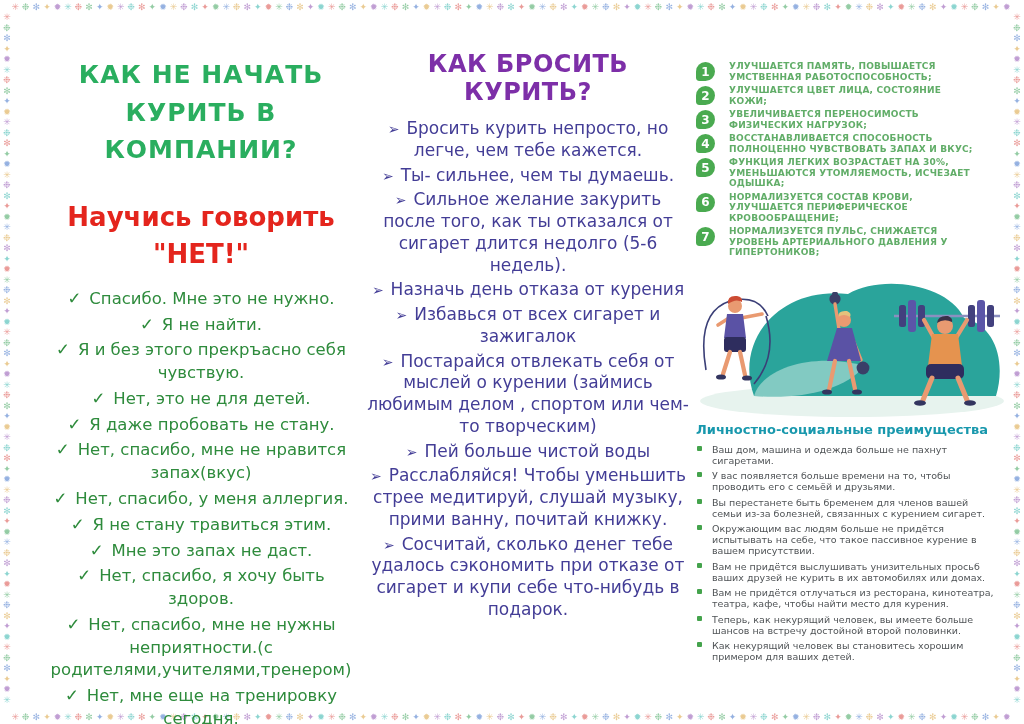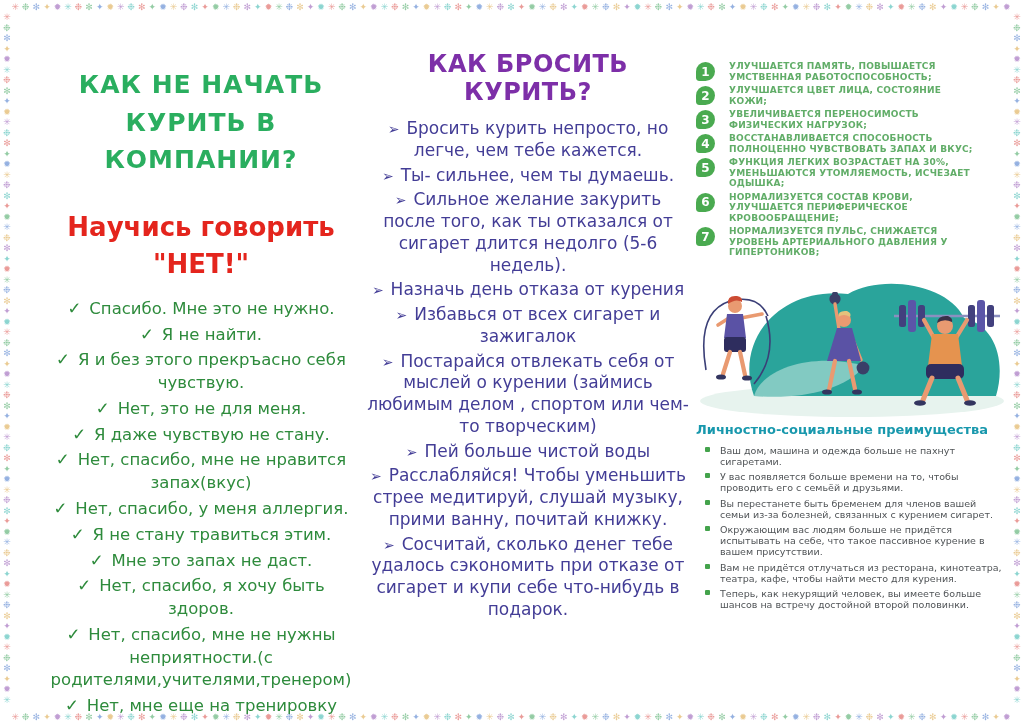--- a/index.html
+++ b/index.html
@@ -11,21 +11,21 @@
   .deco{position:absolute;font-size:9px;opacity:.55;user-select:none;pointer-events:none;}
   .deco.h{left:10px;right:10px;height:12px;overflow:hidden;white-space:nowrap;text-align:center;line-height:12px;}
   .deco.h span{margin:0 1.5px;}
   .deco.v{top:12px;bottom:12px;width:12px;overflow:hidden;display:flex;flex-direction:column;align-items:center;line-height:10.5px;}
   #deco-top{top:1px;} #deco-bottom{bottom:1px;} #deco-left{left:1px;} #deco-right{right:1px;}
 
   .col{position:absolute;}
 
   
   .col-left{left:40px;top:48px;width:322px;text-align:center;}
-  .l-title{margin:18px;font-size:25px;font-weight:bold;letter-spacing:1px;color:#2aae5f;line-height:1.5;}
+  .l-title{margin:8px;font-size:25px;font-weight:bold;letter-spacing:1px;color:#2aae5f;line-height:1.5;}
   .l-sub{margin:30px 0 14px 0;font-size:26px;font-weight:bold;color:#e4251d;line-height:1.45;}
   .l-list{color:#2e8b3c;font-size:16.5px;line-height:1.38;}
   .l-item{margin:3px 4px;}
   .check{margin-right:8px;font-weight:bold;}
 
   
   .col-mid{left:366px;top:50px;width:324px;text-align:center;}
   .m-title{margin:0 0 12px 0;font-size:24px;font-weight:bold;letter-spacing:.5px;color:#7d2fa8;}
   .m-list{color:#433d96;font-size:17px;line-height:1.28;}
   .m-item{margin:0 0 3px 0;}
@@ -35,21 +35,21 @@
   .col-right{left:696px;top:50px;width:314px;}
   .info-header{color:#4a4a4a;font-weight:bold;font-size:11.5px;line-height:1.3;letter-spacing:.3px;margin-bottom:11px;}
   .num-list{margin:0;}
   .num-item{position:relative;padding-left:33px;margin-bottom:3px;min-height:21px;}
   .badge{position:absolute;left:0;top:1px;width:19px;height:19px;border-radius:50% 50% 50% 18%;
     background:#4aaa50;color:#fff;font-weight:bold;font-size:12px;
     display:flex;align-items:center;justify-content:center;}
   .num-text{display:block;color:#61ad68;font-weight:bold;font-size:9px;line-height:10.5px;letter-spacing:.2px;text-transform:uppercase;max-width:250px;}
   .illus{display:block;margin:10px 0 4px 0;}
   .ben-title{margin:2px 0 7px 0;font-size:13px;font-weight:bold;color:#1898ad;}
-  .ben-list{margin:8px;}
+  .ben-list{margin:0;}
   .ben-item{position:relative;padding-left:16px;margin-bottom:4.5px;}
   .sq{position:absolute;left:1px;top:2px;width:5px;height:5px;background:#44a34c;border-radius:1px;}
   .ben-text{display:block;color:#4f5356;font-size:9.5px;line-height:11px;max-width:285px;}
 </style>
 </head>
 <body>
 
 <div id="page">
 
   <div id="deco-top" class="deco h"><span style="color: rgb(217, 74, 69);">✳</span><span style="color: rgb(61, 163, 90);">❉</span><span style="color: rgb(64, 115, 201);">✻</span><span style="color: rgb(217, 161, 59);">✦</span><span style="color: rgb(142, 79, 176);">✹</span><span style="color: rgb(47, 179, 171);">✳</span><span style="color: rgb(217, 74, 69);">❉</span><span style="color: rgb(61, 163, 90);">✻</span><span style="color: rgb(64, 115, 201);">✦</span><span style="color: rgb(217, 161, 59);">✹</span><span style="color: rgb(142, 79, 176);">✳</span><span style="color: rgb(47, 179, 171);">❉</span><span style="color: rgb(217, 74, 69);">✻</span><span style="color: rgb(61, 163, 90);">✦</span><span style="color: rgb(64, 115, 201);">✹</span><span style="color: rgb(217, 161, 59);">✳</span><span style="color: rgb(142, 79, 176);">❉</span><span style="color: rgb(47, 179, 171);">✻</span><span style="color: rgb(217, 74, 69);">✦</span><span style="color: rgb(61, 163, 90);">✹</span><span style="color: rgb(64, 115, 201);">✳</span><span style="color: rgb(217, 161, 59);">❉</span><span style="color: rgb(142, 79, 176);">✻</span><span style="color: rgb(47, 179, 171);">✦</span><span style="color: rgb(217, 74, 69);">✹</span><span style="color: rgb(61, 163, 90);">✳</span><span style="color: rgb(64, 115, 201);">❉</span><span style="color: rgb(217, 161, 59);">✻</span><span style="color: rgb(142, 79, 176);">✦</span><span style="color: rgb(47, 179, 171);">✹</span><span style="color: rgb(217, 74, 69);">✳</span><span style="color: rgb(61, 163, 90);">❉</span><span style="color: rgb(64, 115, 201);">✻</span><span style="color: rgb(217, 161, 59);">✦</span><span style="color: rgb(142, 79, 176);">✹</span><span style="color: rgb(47, 179, 171);">✳</span><span style="color: rgb(217, 74, 69);">❉</span><span style="color: rgb(61, 163, 90);">✻</span><span style="color: rgb(64, 115, 201);">✦</span><span style="color: rgb(217, 161, 59);">✹</span><span style="color: rgb(142, 79, 176);">✳</span><span style="color: rgb(47, 179, 171);">❉</span><span style="color: rgb(217, 74, 69);">✻</span><span style="color: rgb(61, 163, 90);">✦</span><span style="color: rgb(64, 115, 201);">✹</span><span style="color: rgb(217, 161, 59);">✳</span><span style="color: rgb(142, 79, 176);">❉</span><span style="color: rgb(47, 179, 171);">✻</span><span style="color: rgb(217, 74, 69);">✦</span><span style="color: rgb(61, 163, 90);">✹</span><span style="color: rgb(64, 115, 201);">✳</span><span style="color: rgb(217, 161, 59);">❉</span><span style="color: rgb(142, 79, 176);">✻</span><span style="color: rgb(47, 179, 171);">✦</span><span style="color: rgb(217, 74, 69);">✹</span><span style="color: rgb(61, 163, 90);">✳</span><span style="color: rgb(64, 115, 201);">❉</span><span style="color: rgb(217, 161, 59);">✻</span><span style="color: rgb(142, 79, 176);">✦</span><span style="color: rgb(47, 179, 171);">✹</span><span style="color: rgb(217, 74, 69);">✳</span><span style="color: rgb(61, 163, 90);">❉</span><span style="color: rgb(64, 115, 201);">✻</span><span style="color: rgb(217, 161, 59);">✦</span><span style="color: rgb(142, 79, 176);">✹</span><span style="color: rgb(47, 179, 171);">✳</span><span style="color: rgb(217, 74, 69);">❉</span><span style="color: rgb(61, 163, 90);">✻</span><span style="color: rgb(64, 115, 201);">✦</span><span style="color: rgb(217, 161, 59);">✹</span><span style="color: rgb(142, 79, 176);">✳</span><span style="color: rgb(47, 179, 171);">❉</span><span style="color: rgb(217, 74, 69);">✻</span><span style="color: rgb(61, 163, 90);">✦</span><span style="color: rgb(64, 115, 201);">✹</span><span style="color: rgb(217, 161, 59);">✳</span><span style="color: rgb(142, 79, 176);">❉</span><span style="color: rgb(47, 179, 171);">✻</span><span style="color: rgb(217, 74, 69);">✦</span><span style="color: rgb(61, 163, 90);">✹</span><span style="color: rgb(64, 115, 201);">✳</span><span style="color: rgb(217, 161, 59);">❉</span><span style="color: rgb(142, 79, 176);">✻</span><span style="color: rgb(47, 179, 171);">✦</span><span style="color: rgb(217, 74, 69);">✹</span><span style="color: rgb(61, 163, 90);">✳</span><span style="color: rgb(64, 115, 201);">❉</span><span style="color: rgb(217, 161, 59);">✻</span><span style="color: rgb(142, 79, 176);">✦</span><span style="color: rgb(47, 179, 171);">✹</span><span style="color: rgb(217, 74, 69);">✳</span><span style="color: rgb(61, 163, 90);">❉</span><span style="color: rgb(64, 115, 201);">✻</span><span style="color: rgb(217, 161, 59);">✦</span><span style="color: rgb(142, 79, 176);">✹</span><span style="color: rgb(47, 179, 171);">✳</span></div>
@@ -199,24 +199,24 @@
     <div class="l-item">
         <span class="check">✓</span><span>Спасибо. Мне это не нужно.</span>
       </div>
         <div class="l-item">
         <span class="check">✓</span><span>Я не найти.</span>
       </div>
         <div class="l-item">
         <span class="check">✓</span><span>Я и без этого прекръасно себя чувствую.</span>
       </div>
         <div class="l-item">
-        <span class="check">✓</span><span>Нет, это не для меня.</span>
-      </div>
-        <div class="l-item">
-        <span class="check">✓</span><span>Я даже чувствую не стану.</span>
+        <span class="check">✓</span><span>Нет, это не для детей.</span>
+      </div>
+        <div class="l-item">
+        <span class="check">✓</span><span>Я даже пробовать не стану.</span>
       </div>
         <div class="l-item">
         <span class="check">✓</span><span>Нет, спасибо, мне не нравится запах(вкус)</span>
       </div>
         <div class="l-item">
         <span class="check">✓</span><span>Нет, спасибо, у меня аллергия.</span>
       </div>
         <div class="l-item">
         <span class="check">✓</span><span>Я не стану травиться этим.</span>
       </div>
@@ -376,22 +376,30 @@
         <div class="ben-item">
         <span class="sq"></span>
         <span class="ben-text">Вы перестанете быть бременем для членов вашей семьи из-за болезней, связанных с курением сигарет.</span>
       </div>
         <div class="ben-item">
         <span class="sq"></span>
         <span class="ben-text">Окружающим вас людям больше не придётся испытывать на себе, что такое пассивное курение в вашем присутствии.</span>
       </div>
         <div class="ben-item">
         <span class="sq"></span>
+        <span class="ben-text">Вам не придётся выслушивать унизительных просьб ваших друзей не курить в их автомобилях или домах.</span>
+      </div>
+        <div class="ben-item">
+        <span class="sq"></span>
         <span class="ben-text">Вам не придётся отлучаться из ресторана, кинотеатра, театра, кафе, чтобы найти место для курения.</span>
       </div>
         <div class="ben-item">
         <span class="sq"></span>
         <span class="ben-text">Теперь, как некурящий человек, вы имеете больше шансов на встречу достойной второй половинки.</span>
       </div>
+        <div class="ben-item">
+        <span class="sq"></span>
+        <span class="ben-text">Как некурящий человек вы становитесь хорошим примером для ваших детей.</span>
+      </div>
       </div>
   </section>
 
 </div>
 
 </body></html>

